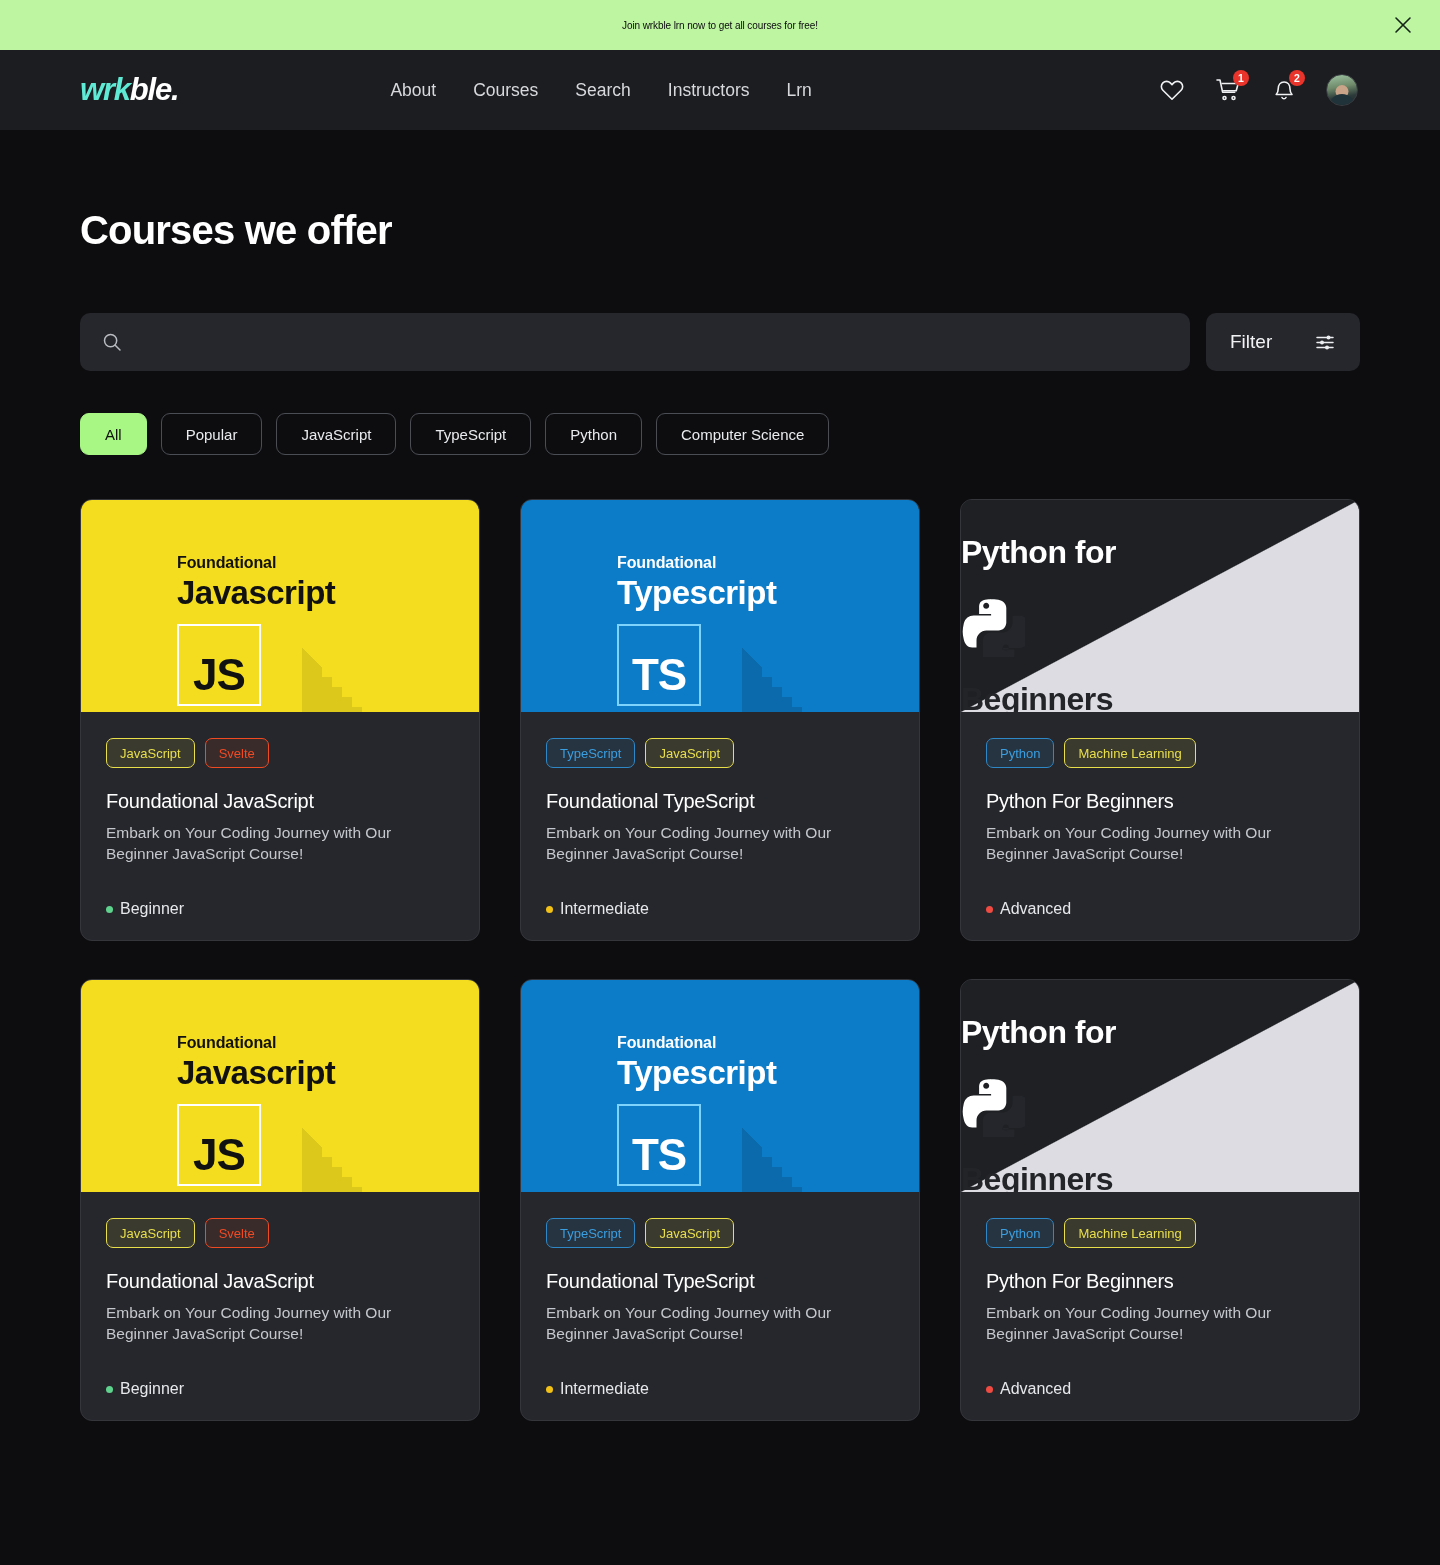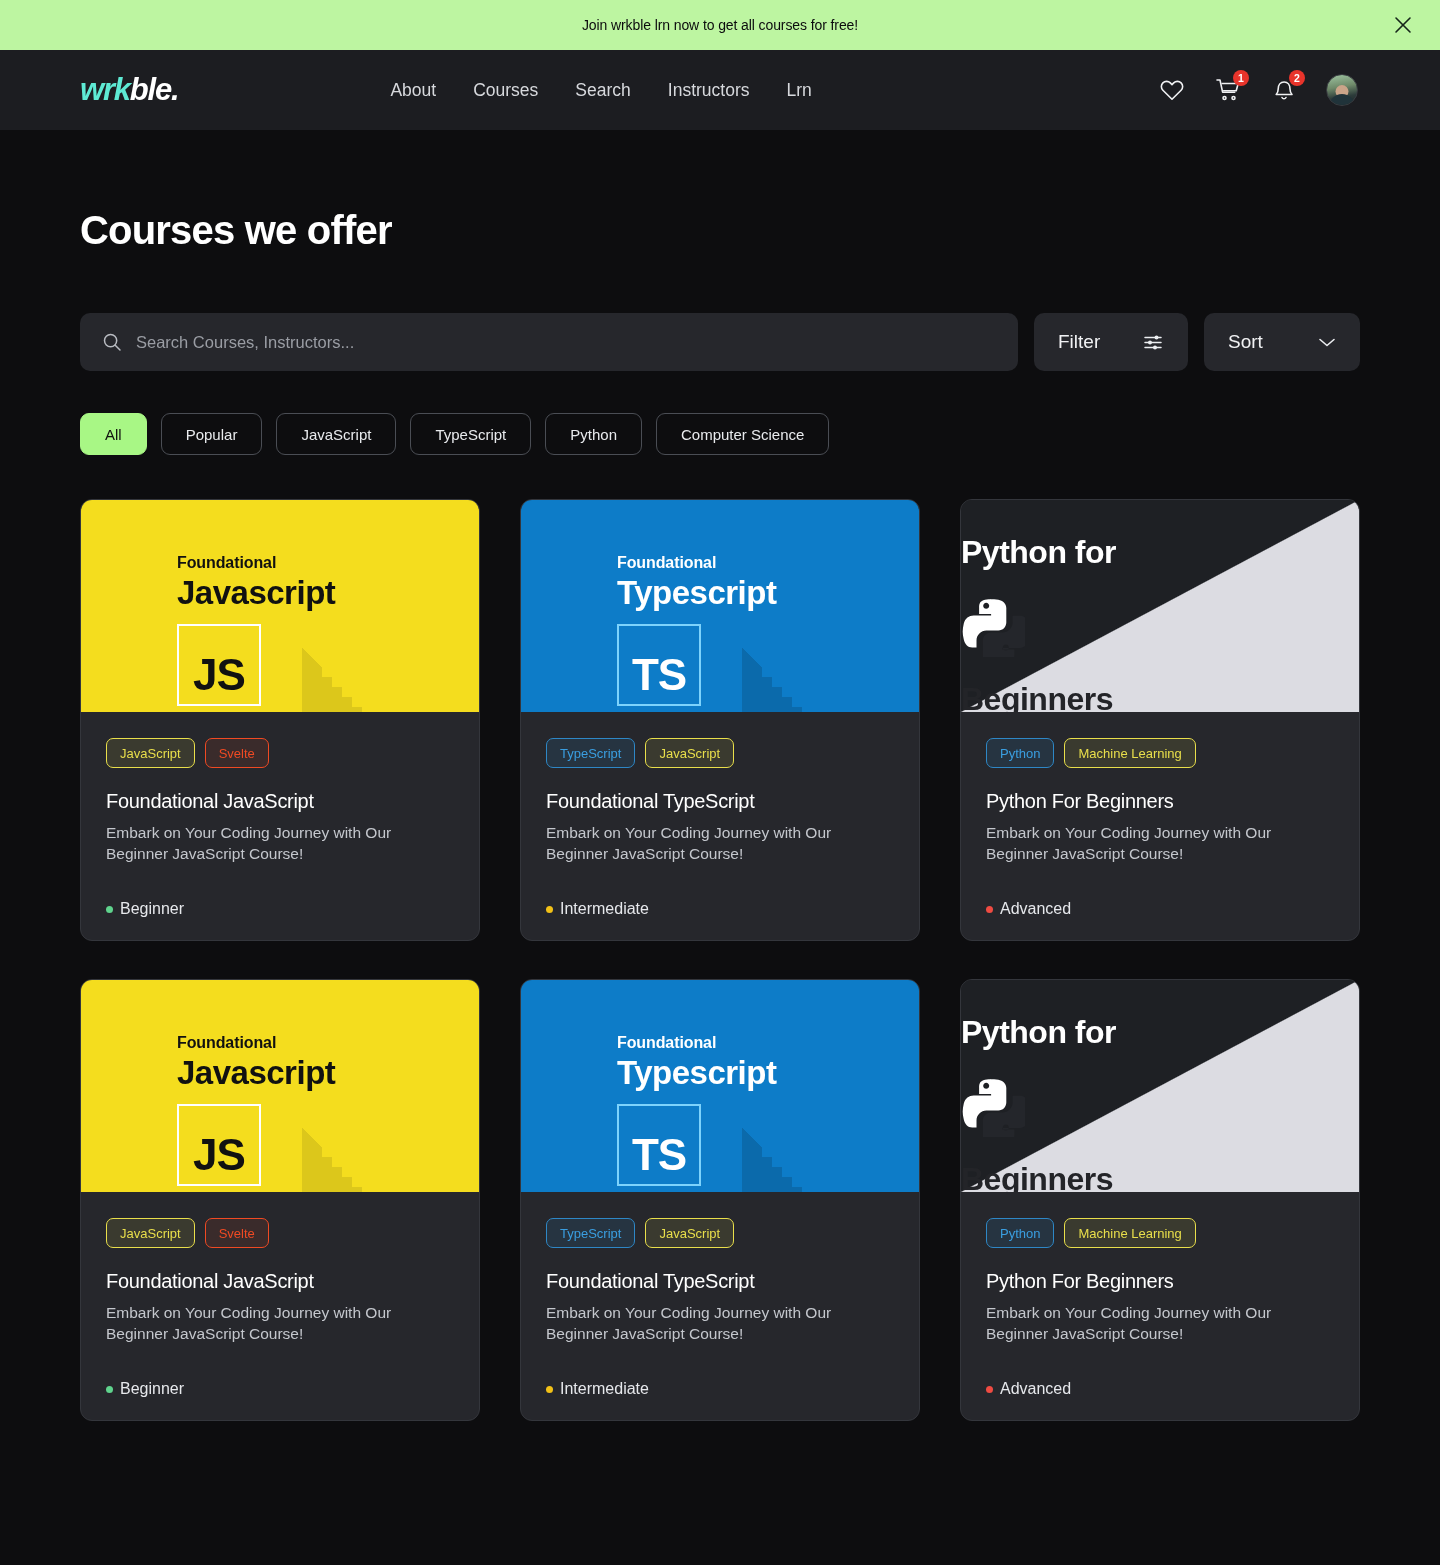--- a/index.html
+++ b/index.html
@@ -15,21 +15,21 @@
   .banner {
     height: 50px;
     background: #bdf5a1;
     display: flex;
     align-items: center;
     justify-content: center;
     position: relative;
   }
   .banner-text {
     color: #0b0b0d;
-    font-size: 14px;
+    font-size: 10px;
     letter-spacing: -0.1px;
   }
   .banner-close {
     position: absolute;
     right: 22px;
     top: 50%;
     transform: translateY(-50%);
     width: 30px; height: 30px;
     display: flex; align-items: center; justify-content: center;
     cursor: pointer;
@@ -436,45 +436,36 @@
 <div class="main">
 
   <h1 class="page-title">Courses we offer</h1>
 
   <div class="search-row">
     <label class="search-box">
       <svg width="20" height="20" viewBox="0 0 20 20" fill="none" stroke="#b9bcc2" stroke-width="1.5" stroke-linecap="round">
         <circle cx="8.6" cy="8.6" r="6.1"></circle>
           <line x1="13.2" y1="13.2" x2="18" y2="18"></line>
       </svg>
-      <input class="search-input" type="text" placeholder="Search Courses, Instructors..." style="">
     </label>
 
     <button class="ctrl-btn filter">
       <span>Filter</span>
       <span>
         <svg width="22" height="20" viewBox="0 0 22 20" fill="none" stroke="#eceef1" stroke-width="1.5" stroke-linecap="round">
           <line x1="3" y1="5.5" x2="19" y2="5.5"></line>
             <circle cx="14.5" cy="5.5" r="2" fill="#eceef1" stroke="none"></circle>
           <line x1="3" y1="10.5" x2="19" y2="10.5"></line>
             <circle cx="8" cy="10.5" r="2" fill="#eceef1" stroke="none"></circle>
           <line x1="3" y1="15.5" x2="19" y2="15.5"></line>
             <circle cx="13" cy="15.5" r="2" fill="#eceef1" stroke="none"></circle>
         </svg>
       </span>
     </button>
 
-    <button class="ctrl-btn sort">
-      <span>Sort</span>
-      <span>
-        <svg width="18" height="12" viewBox="0 0 18 12" fill="none" stroke="#eceef1" stroke-width="1.6" stroke-linecap="round" stroke-linejoin="round">
-          <polyline points="2,3.5 9,9.5 16,3.5"></polyline>
-        </svg>
-      </span>
-    </button>
   </div>
 
   <div class="pills">
     <button class="pill active">All</button>
     <button class="pill">Popular</button>
     <button class="pill">JavaScript</button>
     <button class="pill">TypeScript</button>
     <button class="pill">Python</button>
     <button class="pill">Computer  Science</button>
   </div>

